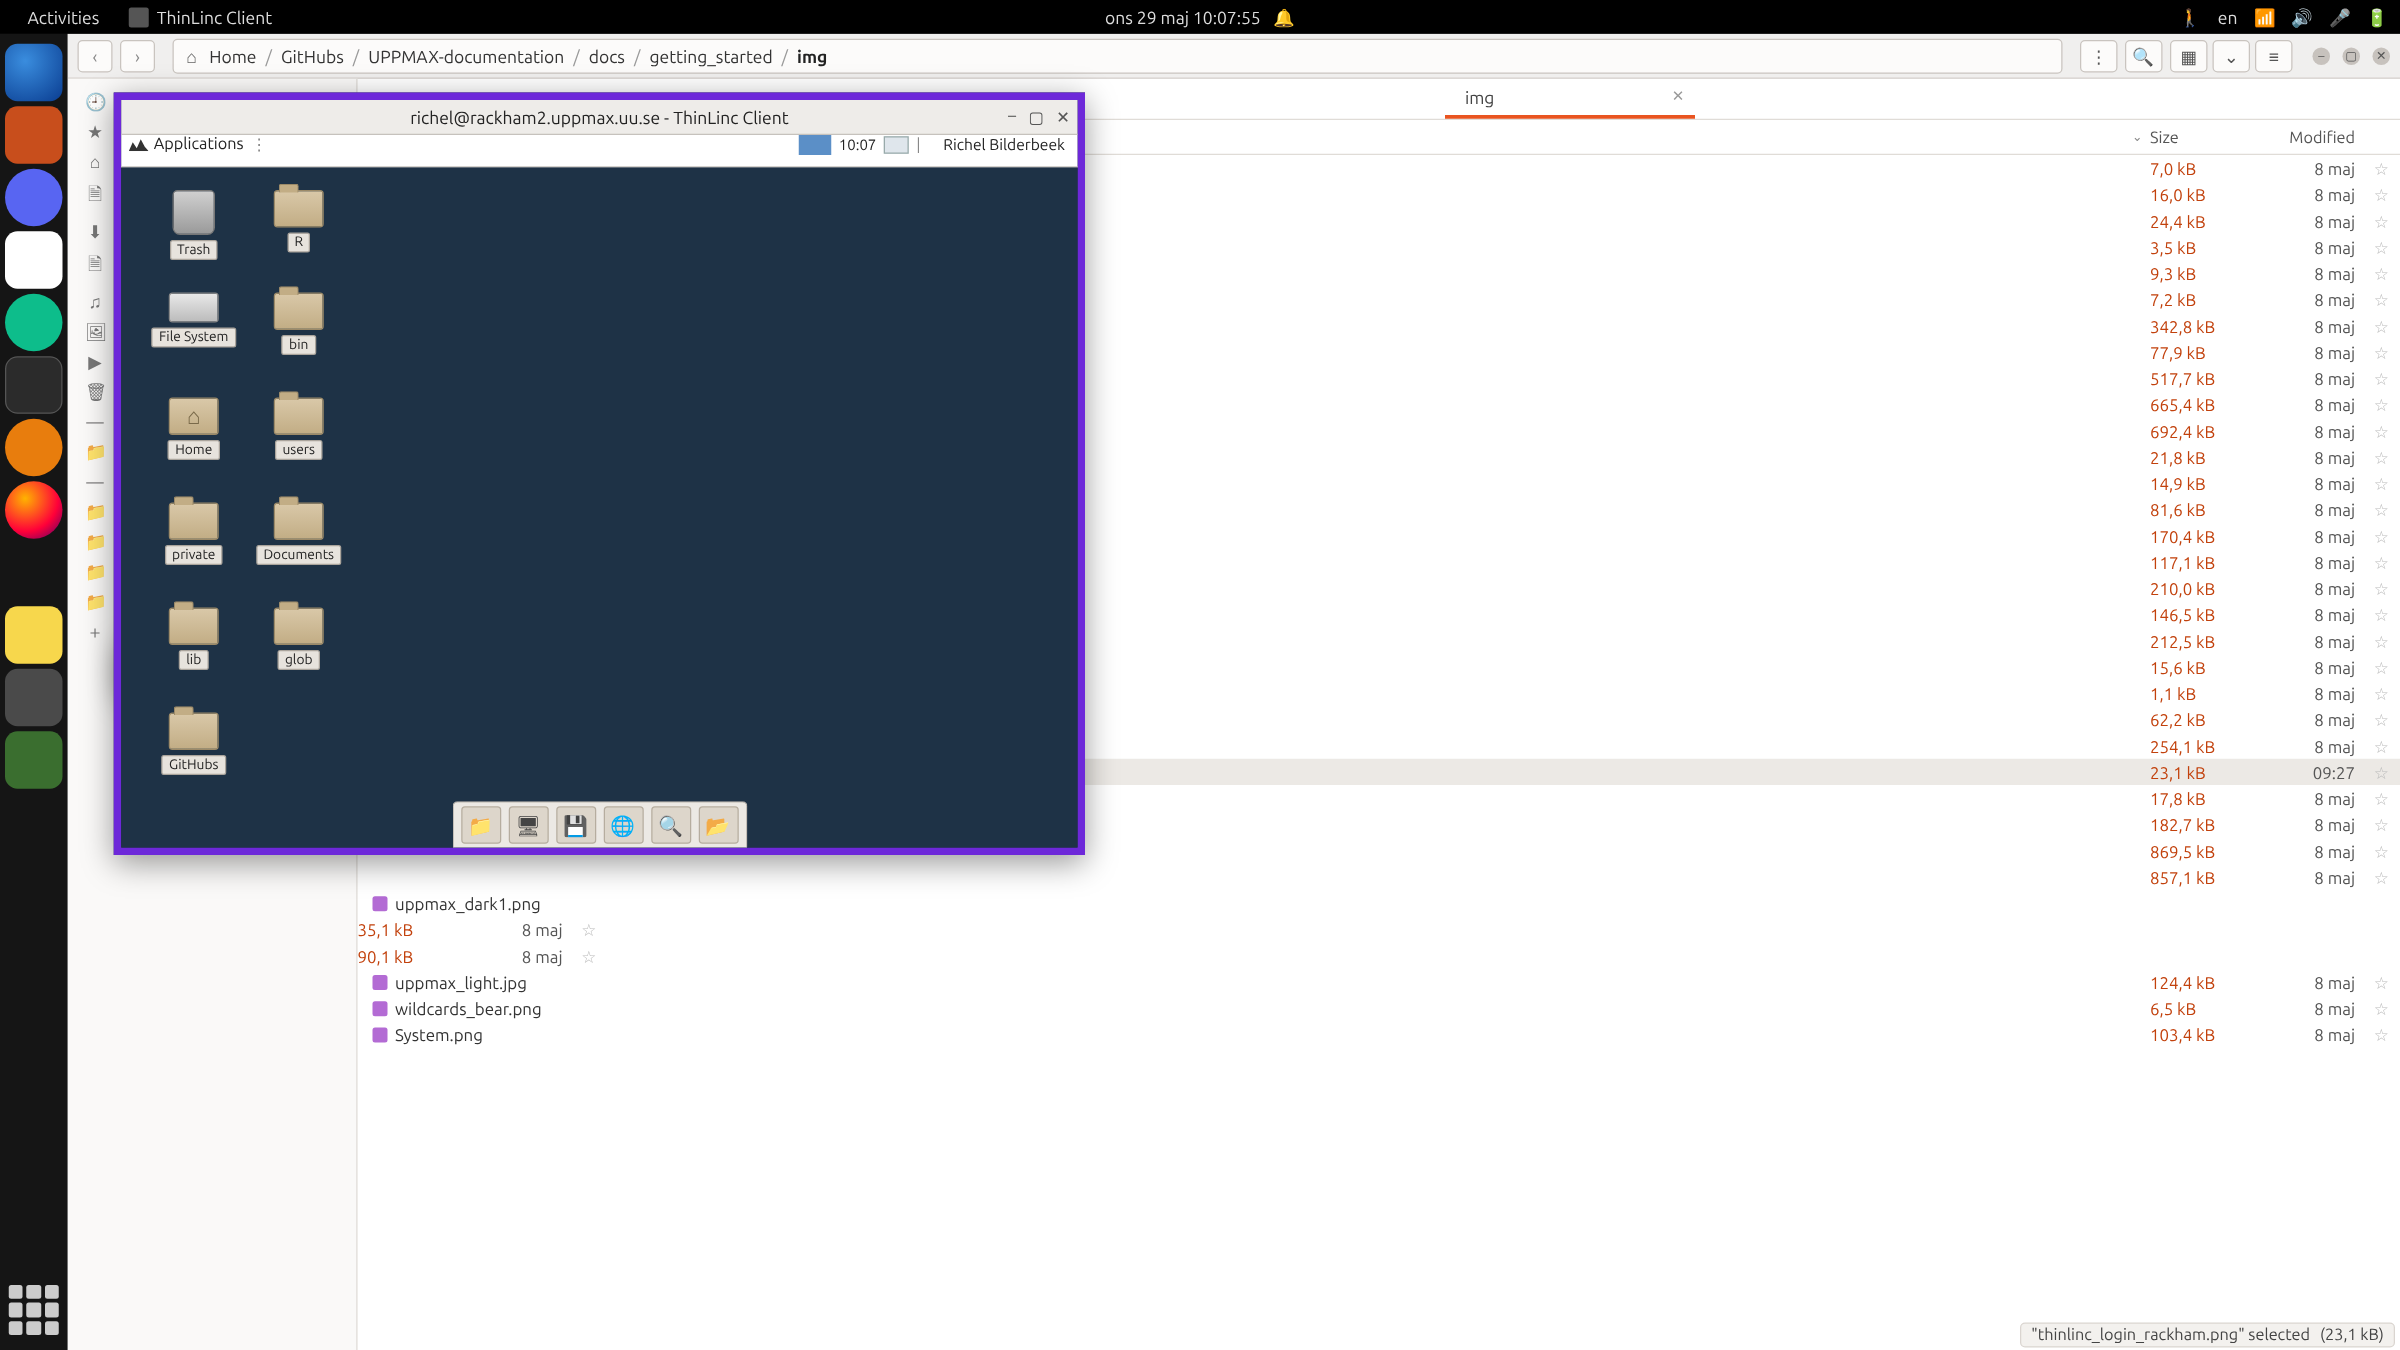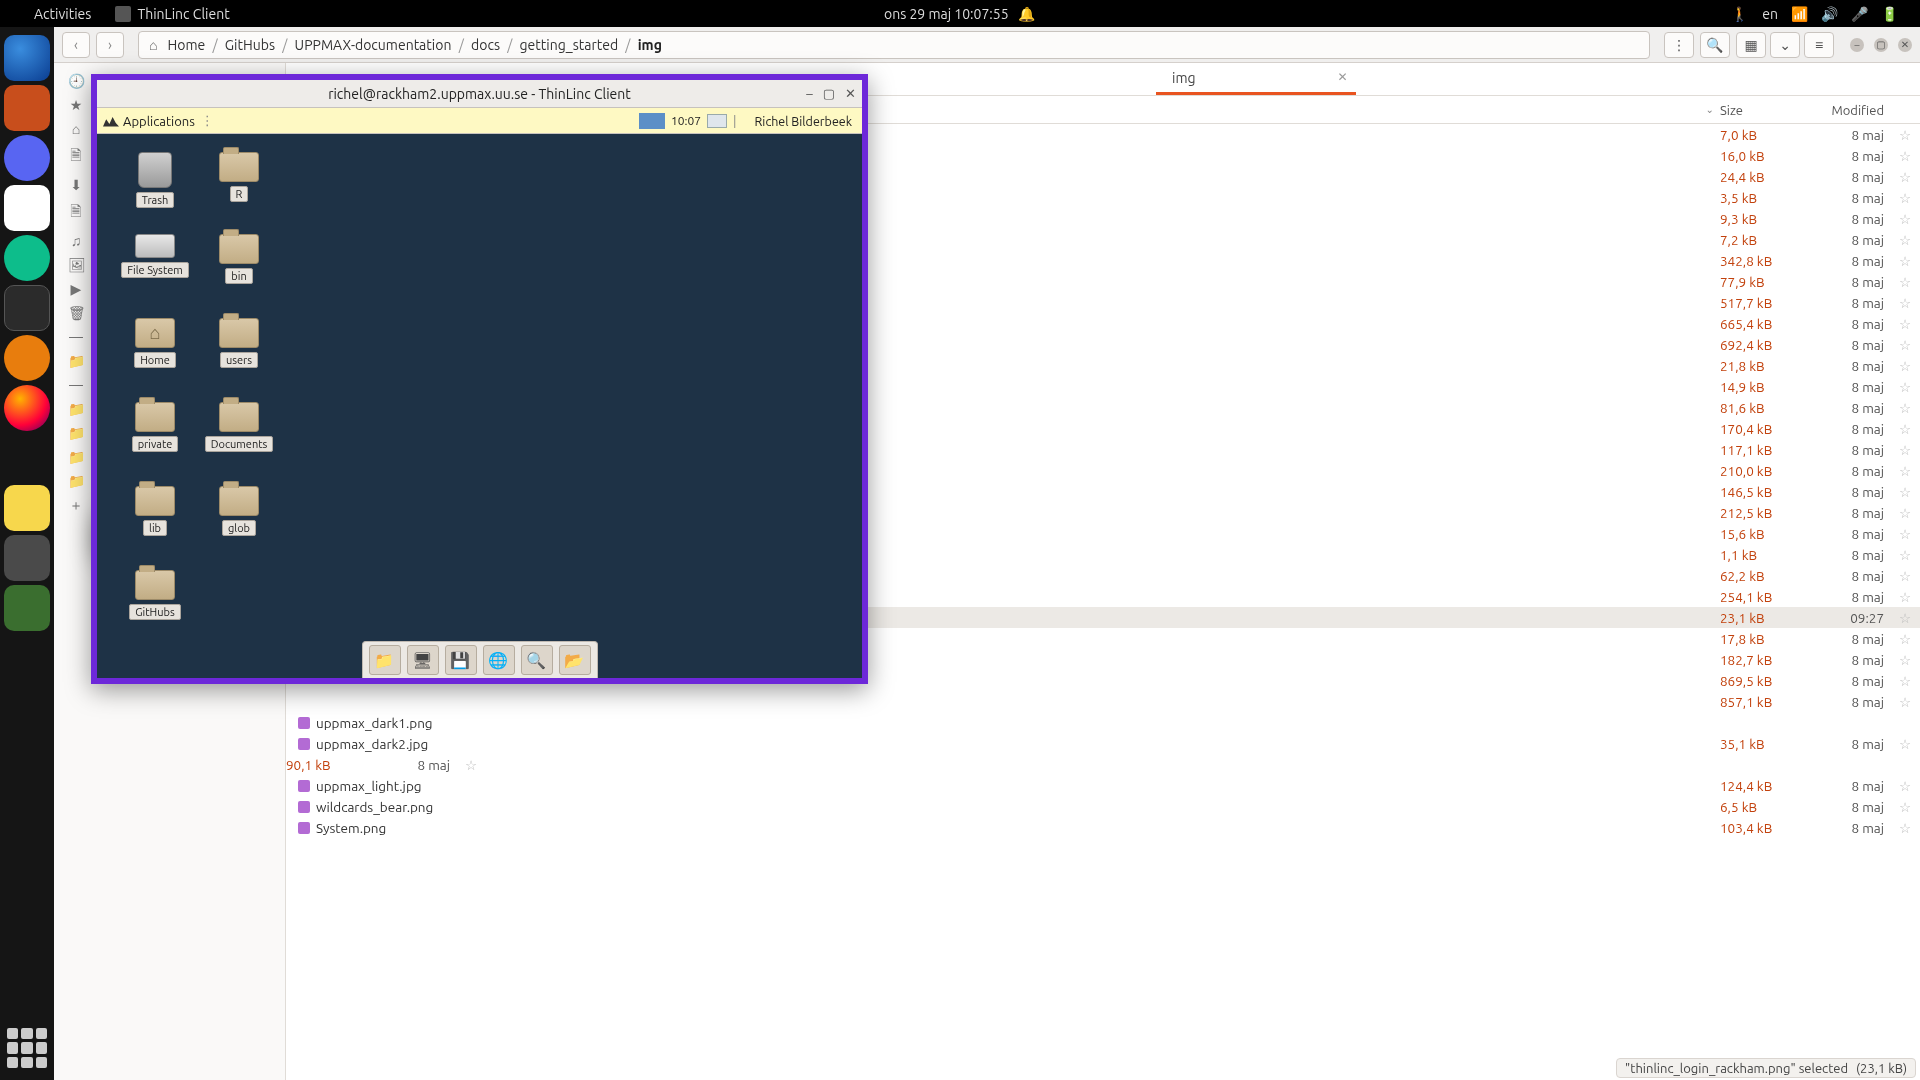--- a/index.html
+++ b/index.html
@@ -1,19 +1,19 @@
 <!DOCTYPE html>
 <html><head>
 <meta charset="utf-8">
 <style>
 * { margin: 0; padding: 0; box-sizing: border-box; font-family: Ubuntu, "Segoe UI", sans-serif; }
 body { width: 1920px; height: 1080px; background: #1e1e1e; overflow: hidden; position: relative; }
 
 
-.top-panel { position: absolute; top: 0; left: 0; right: 0; height: 27px; background: #000; color: #ddd; display: flex; align-items: center; font-size: 14px; padding: 0 22px; z-index: 10; }
+.top-panel { position: absolute; top: 0; left: 0; right: 0; height: 27px; background: #000; color: #ddd; display: flex; align-items: center; font-size: 14px; padding: 0 10px; z-index: 10; }
 .top-panel .activities { padding: 0 12px; }
 .top-panel .app-menu { display: flex; align-items: center; gap: 6px; padding: 0 12px; }
 .top-panel .app-menu .app-icon { width: 16px; height: 16px; background: #555; border-radius: 2px; }
 .top-panel .center { position: absolute; left: 50%; transform: translateX(-50%); display: flex; align-items: center; gap: 10px; }
 .top-panel .right { margin-left: auto; display: flex; align-items: center; gap: 14px; }
 .top-panel .tray-icon { width: 16px; height: 16px; display: flex; align-items: center; justify-content: center; color: #ccc; }
 
 
 .dock { position: absolute; top: 27px; left: 0; bottom: 0; width: 54px; background: rgba(20,20,20,0.9); display: flex; flex-direction: column; align-items: center; padding-top: 8px; gap: 4px; z-index: 5; }
 .dock .dock-item { width: 46px; height: 46px; border-radius: 10px; display: flex; align-items: center; justify-content: center; font-size: 22px; color: #fff; }
@@ -72,21 +72,21 @@
 .nautilus .filelist .frow .fsize { width:90px; color:#c2410c; }
 .nautilus .filelist .frow .fmod { width:80px; text-align:right; color:#555; padding-right:6px; }
 .nautilus .filelist .frow .fstar { width:30px; text-align:center; color:#bbb; }
 
 .nautilus .statusbar { position:absolute; bottom:2px; right:4px; background:#f3f1ee; border:1px solid #dad5d0; border-radius:4px; padding:2px 8px; font-size:13px; color:#444; display:flex; gap:8px; }
 
 
 .thinlinc { position:absolute; top:74px; left:91px; width:777px; height:610px; background:#1b2b3a; border:6px solid #6d28d9; box-shadow:0 6px 24px rgba(0,0,0,0.4); z-index:20; display:flex; flex-direction:column; }
 .thinlinc .tl-title { height:28px; background:#eeece9; color:#222; display:flex; align-items:center; justify-content:center; font-size:14px; position:relative; border-bottom:1px solid #c6c2bd; }
 .thinlinc .tl-title .tl-wc { position:absolute; right:6px; display:flex; gap:10px; color:#555; font-size:13px; }
-.thinlinc .tl-menubar { height:26px; background:#fef9c3; border-bottom:1px solid #c6c2bd; display:flex; align-items:center; font-size:13px; color:#222; padding:0 6px; }
+.thinlinc .tl-menubar { height:26px; background:#ffffff; border-bottom:1px solid #c6c2bd; display:flex; align-items:flex-start; font-size:13px; color:#222; padding:0 6px; }
 .thinlinc .tl-menubar .apps { display:flex; align-items:center; gap:4px; }
 .thinlinc .tl-menubar .apps .xfce { width:16px; height:12px; background:#333; clip-path: polygon(0 100%,20% 40%,40% 80%,60% 20%,80% 70%,100% 100%); }
 .thinlinc .tl-menubar .mid { margin-left:auto; display:flex; align-items:center; gap:6px; }
 .thinlinc .tl-menubar .blue { width:26px; height:16px; background:#5b8fc7; }
 .thinlinc .tl-menubar .clock { font-size:12px; }
 .thinlinc .tl-menubar .nic { width:20px; height:14px; border:1px solid #9aa; background:#dfe6ec; }
 .thinlinc .tl-menubar .user { margin-left:12px; margin-right:4px; font-size:12.5px; }
 
 .thinlinc .desktop { flex:1; position:relative; background:#1e3246; }
 .thinlinc .dicon { position:absolute; width:80px; text-align:center; color:#eee; font-size:11px; }
@@ -435,24 +435,20 @@
           <div class="frow">
             <div class="fname">
               <span class="fi"></span>
               <span>uppmax_dark1.png</span>
             </div>
             <div class="fsize"></div>
             <div class="fmod"></div>
             <div class="fstar"></div>
           </div>
           <div class="frow">
-            <div class="fname">
-              <span class="fi"></span>
-              <span>uppmax_dark2.jpg</span>
-            </div>
             <div class="fsize">35,1 kB</div>
             <div class="fmod">8 maj</div>
             <div class="fstar">☆</div>
           </div>
           <div class="frow">
             <div class="fsize">90,1 kB</div>
             <div class="fmod">8 maj</div>
             <div class="fstar">☆</div>
           </div>
           <div class="frow">

